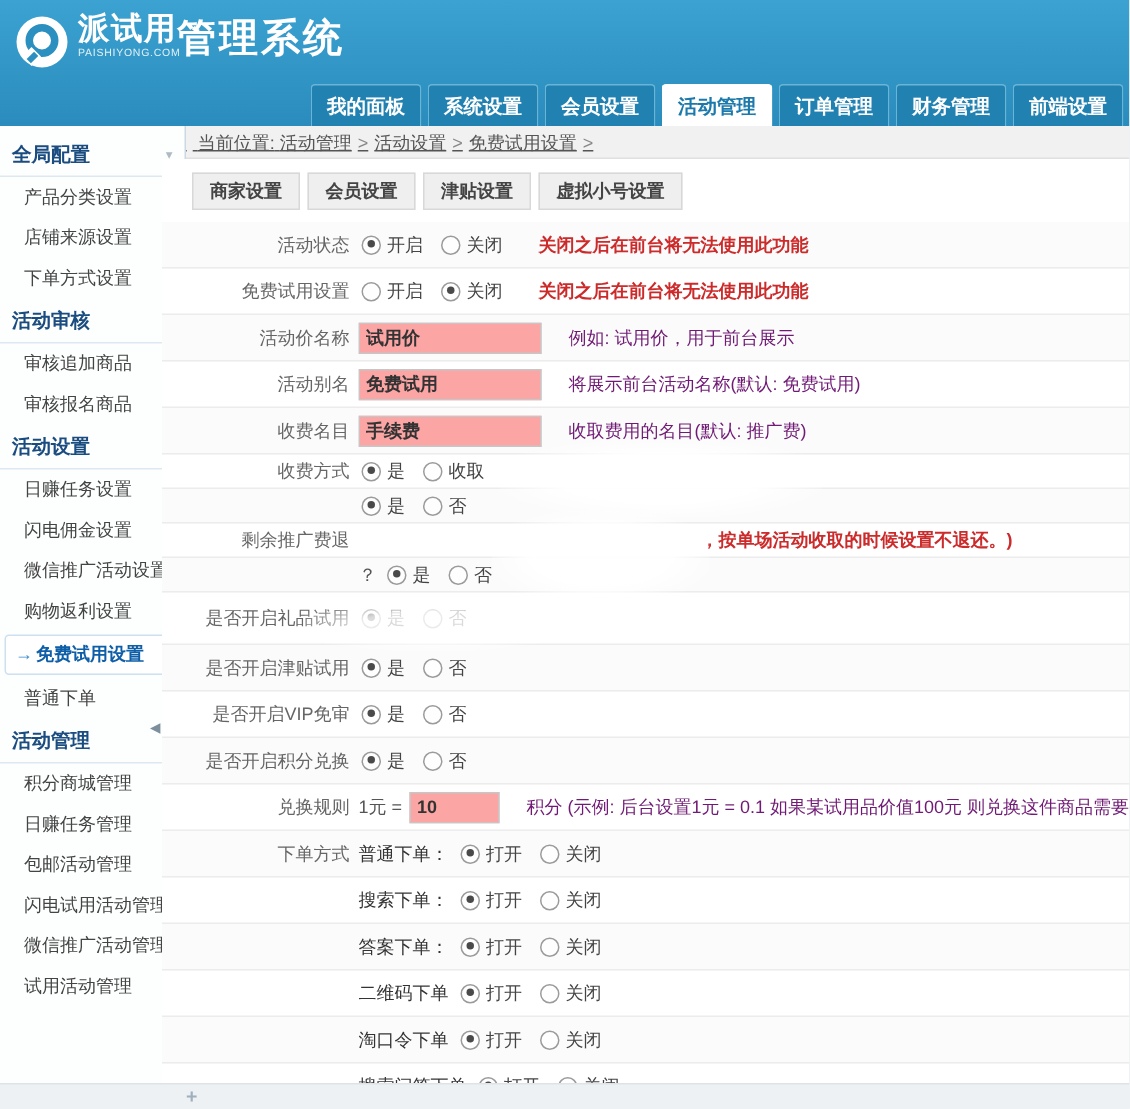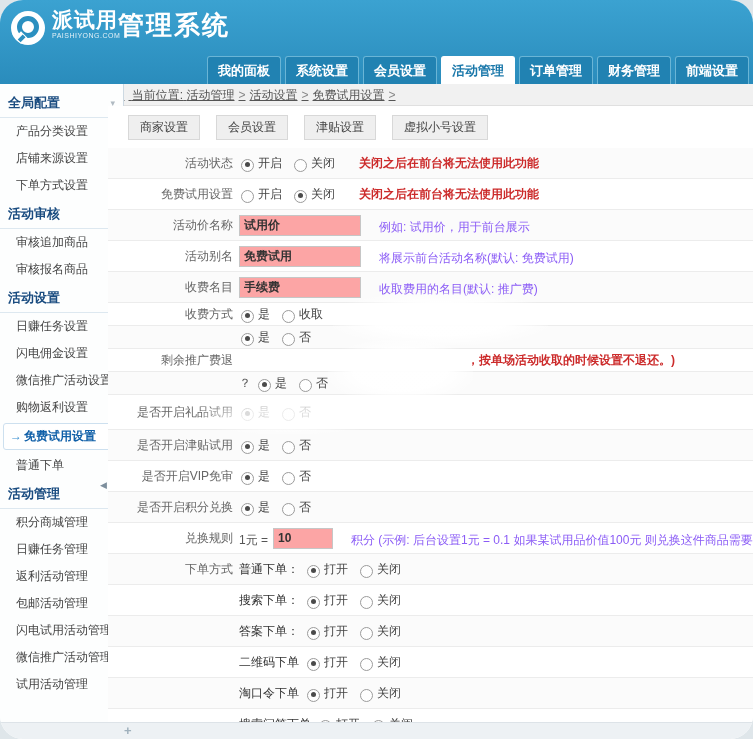--- a/index.html
+++ b/index.html
@@ -1,17 +1,17 @@
 <!DOCTYPE html>
 <html><head>
 <meta charset="utf-8">
 <style>
   html,body{margin:0;padding:0;background:#dfe6ea;}
   #page{width:753px;height:739px;position:relative;overflow:hidden;background:#fff;
-        font-family:"Liberation Sans","DejaVu Sans",sans-serif;border-radius:23px;}
+        font-family:"Liberation Sans","DejaVu Sans",sans-serif;}
 
   
   #header{position:absolute;left:0;top:0;width:753px;height:84px;
           background:linear-gradient(#3ba2d1,#2a8cbc);}
   #brand{position:absolute;left:10px;top:8px;display:flex;align-items:flex-start;}
   #logo-icon{width:36px;height:36px;margin-top:2px;}
   #logo-txt{margin-left:6px;color:#fff;}
   #logo-name{font-size:21px;font-weight:bold;letter-spacing:1px;line-height:24px;}
   #logo-sub{font-size:7px;letter-spacing:.5px;opacity:.85;line-height:8px;}
   #app-title{position:absolute;left:118px;top:8px;color:#fff;font-size:26px;
@@ -39,45 +39,45 @@
   .side-chevron{color:#b0bac2;font-size:9px;}
   .side-item{font-size:12px;color:#444;padding:5px 2px 5px 16px;cursor:pointer;white-space:nowrap;}
   .side-item.active{margin:2px 3px;padding:4px 2px 4px 6px;background:#fff;
                     border:1px solid #cde0ef;border-radius:3px;color:#0f5fa8;font-weight:bold;}
   .active-arrow{color:#3a8fd0;margin-right:2px;font-weight:bold;}
   #collapse-handle{position:absolute;left:100px;top:480px;font-size:9px;color:#7d8f9d;
                    cursor:pointer;z-index:20;}
 
   
   #main{position:absolute;left:108px;top:106px;right:0;bottom:16px;background:#fff;overflow:hidden;}
-  #content-tabs{display:flex;gap:16px;margin:9px 0 0 20px;}
+  #content-tabs{display:flex;gap:5px;margin:9px 0 0 20px;font-weight:bold;}
   .ctab{background:#efefef;border:1px solid #d8d8d8;padding:3px 11px;font-size:12px;
         color:#444;cursor:pointer;white-space:nowrap;}
 
   #form-rows{margin-top:8px;position:relative;}
   .form-row{display:flex;align-items:center;border-bottom:1px solid #ececec;height:30px;
             font-size:12px;}
   #form-rows .form-row:first-child{border-top:1px solid #ececec;}
   .form-row:nth-child(even){background:#fbfbfb;}
   .form-row.compact{height:22px;}
   .form-row.stacked{height:34px;}
   .lbl{width:125px;text-align:right;color:#666;flex:none;white-space:nowrap;}
-  .ctrls{display:flex;align-items:flex-end;margin-left:6px;flex:1;min-width:0;
+  .ctrls{display:flex;align-items:center;margin-left:6px;flex:1;min-width:0;
          white-space:nowrap;overflow:hidden;}
   .sub{color:#333;margin-right:6px;}
   .prefix{color:#555;margin-right:5px;}
   .radio{width:11px;height:11px;border:1px solid #9b9b9b;border-radius:50%;background:#fefefe;
          display:inline-block;margin:0 4px 0 2px;position:relative;flex:none;cursor:pointer;}
   .radio.sel::after{content:"";position:absolute;left:2.5px;top:2.5px;width:5px;height:5px;
                     background:#4a4a4a;border-radius:50%;}
   .radio-label{color:#444;margin-right:10px;}
   .txt{width:112px;height:17px;border:1px solid #c6c6c6;font-size:12px;font-weight:bold;
        color:#333;padding:1px 4px;font-family:inherit;background:#fca5a5;}
   .txt.small{width:50px;}
-  .hint{color:#8b5cf6;margin-left:18px;}
+  .hint{color:#701a75;margin-left:18px;}
   .red{color:#cc2b2b;margin-left:14px;font-weight:bold;}
   .red.indent{margin-left:228px;}
 
   
   .smudge{position:absolute;pointer-events:none;z-index:5;
           background:radial-gradient(ellipse at center,rgba(255,255,255,.97) 45%,rgba(255,255,255,0) 78%);}
   #smudge-a{left:225px;top:145px;width:215px;height:52px;}
   #smudge-b{left:220px;top:192px;width:145px;height:62px;}
   #smudge-c{left:95px;top:252px;width:170px;height:34px;
             background:radial-gradient(ellipse at center,rgba(255,255,255,.8) 40%,rgba(255,255,255,0) 80%);}
@@ -146,21 +146,20 @@
       <div class="side-item"><span>微信推广活动设置</span></div>
       <div class="side-item"><span>购物返利设置</span></div>
       <div class="side-item active"><span class="active-arrow">→</span><span>免费试用设置</span></div>
       <div class="side-item"><span>普通下单</span></div>
       <div class="side-header">
         <span>活动管理</span>
         <span class="side-chevron">▾</span>
       </div>
       <div class="side-item"><span>积分商城管理</span></div>
       <div class="side-item"><span>日赚任务管理</span></div>
-      <div class="side-item"><span>返利活动管理</span></div>
       <div class="side-item"><span>包邮活动管理</span></div>
       <div class="side-item"><span>闪电试用活动管理</span></div>
       <div class="side-item"><span>微信推广活动管理</span></div>
       <div class="side-item"><span>试用活动管理</span></div>
     </div>
   <div id="collapse-handle">◀</div>
 
   <div id="main">
     <div id="content-tabs">
         <div class="ctab">商家设置</div>

